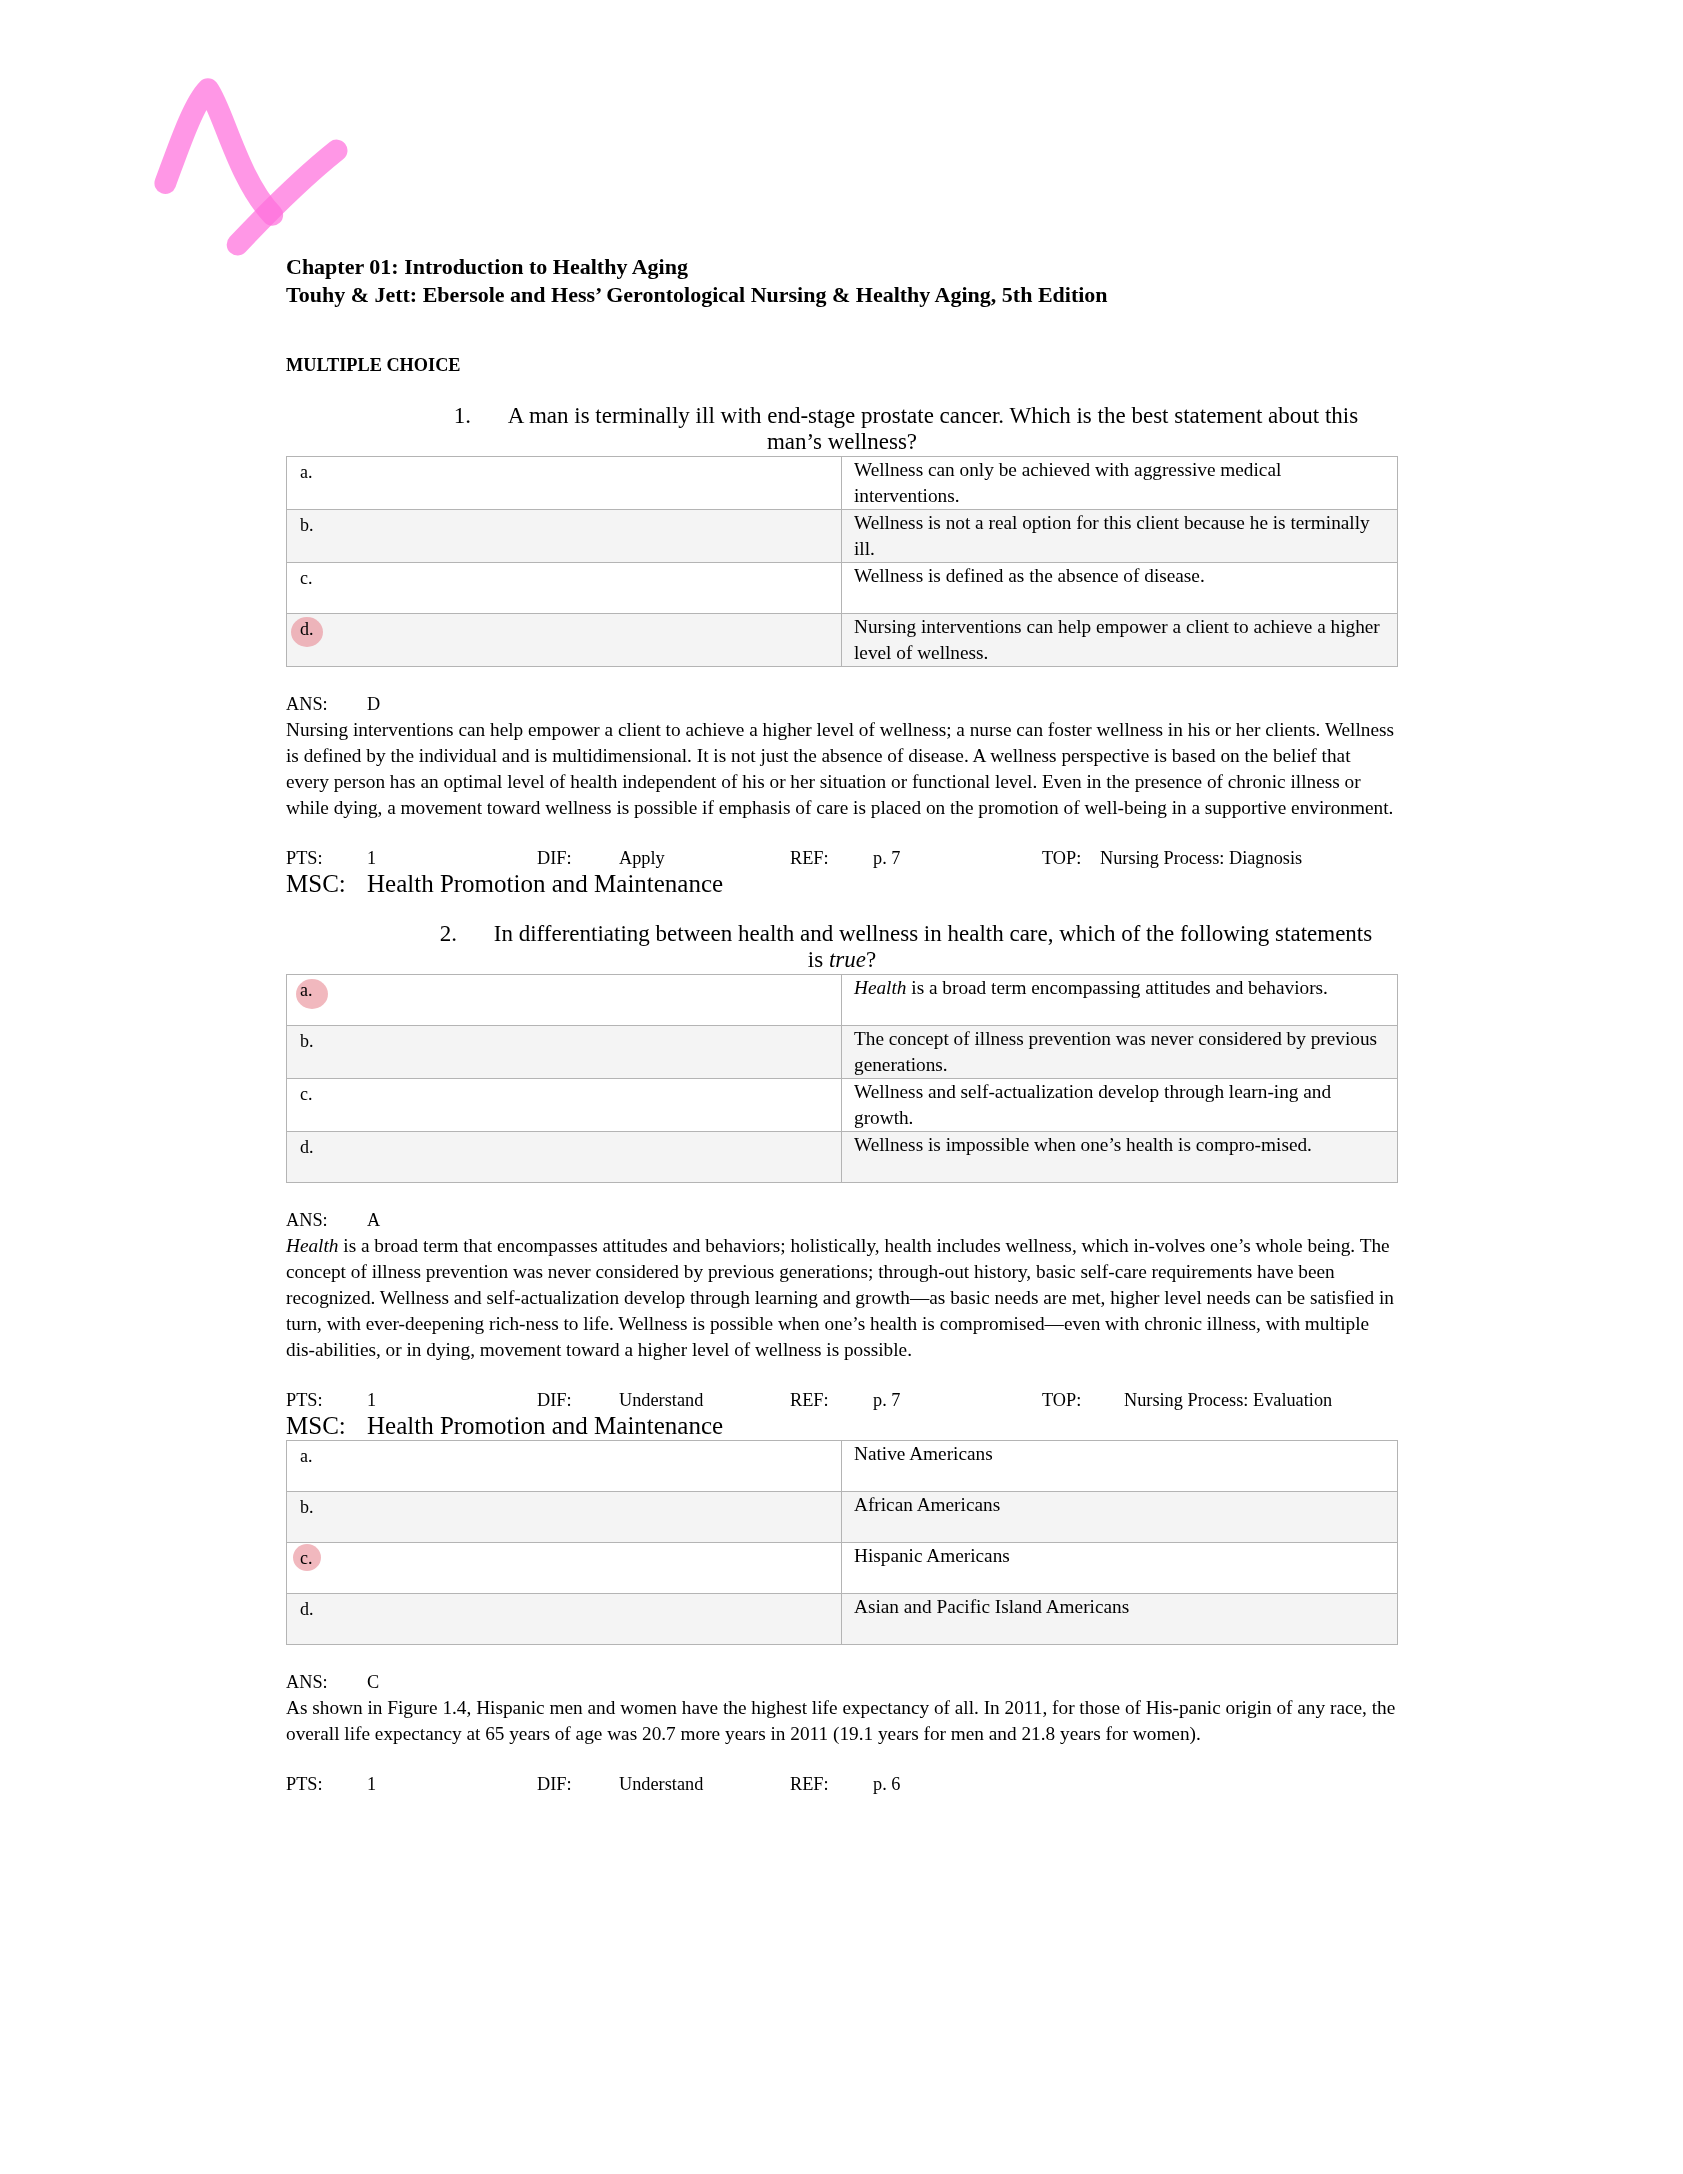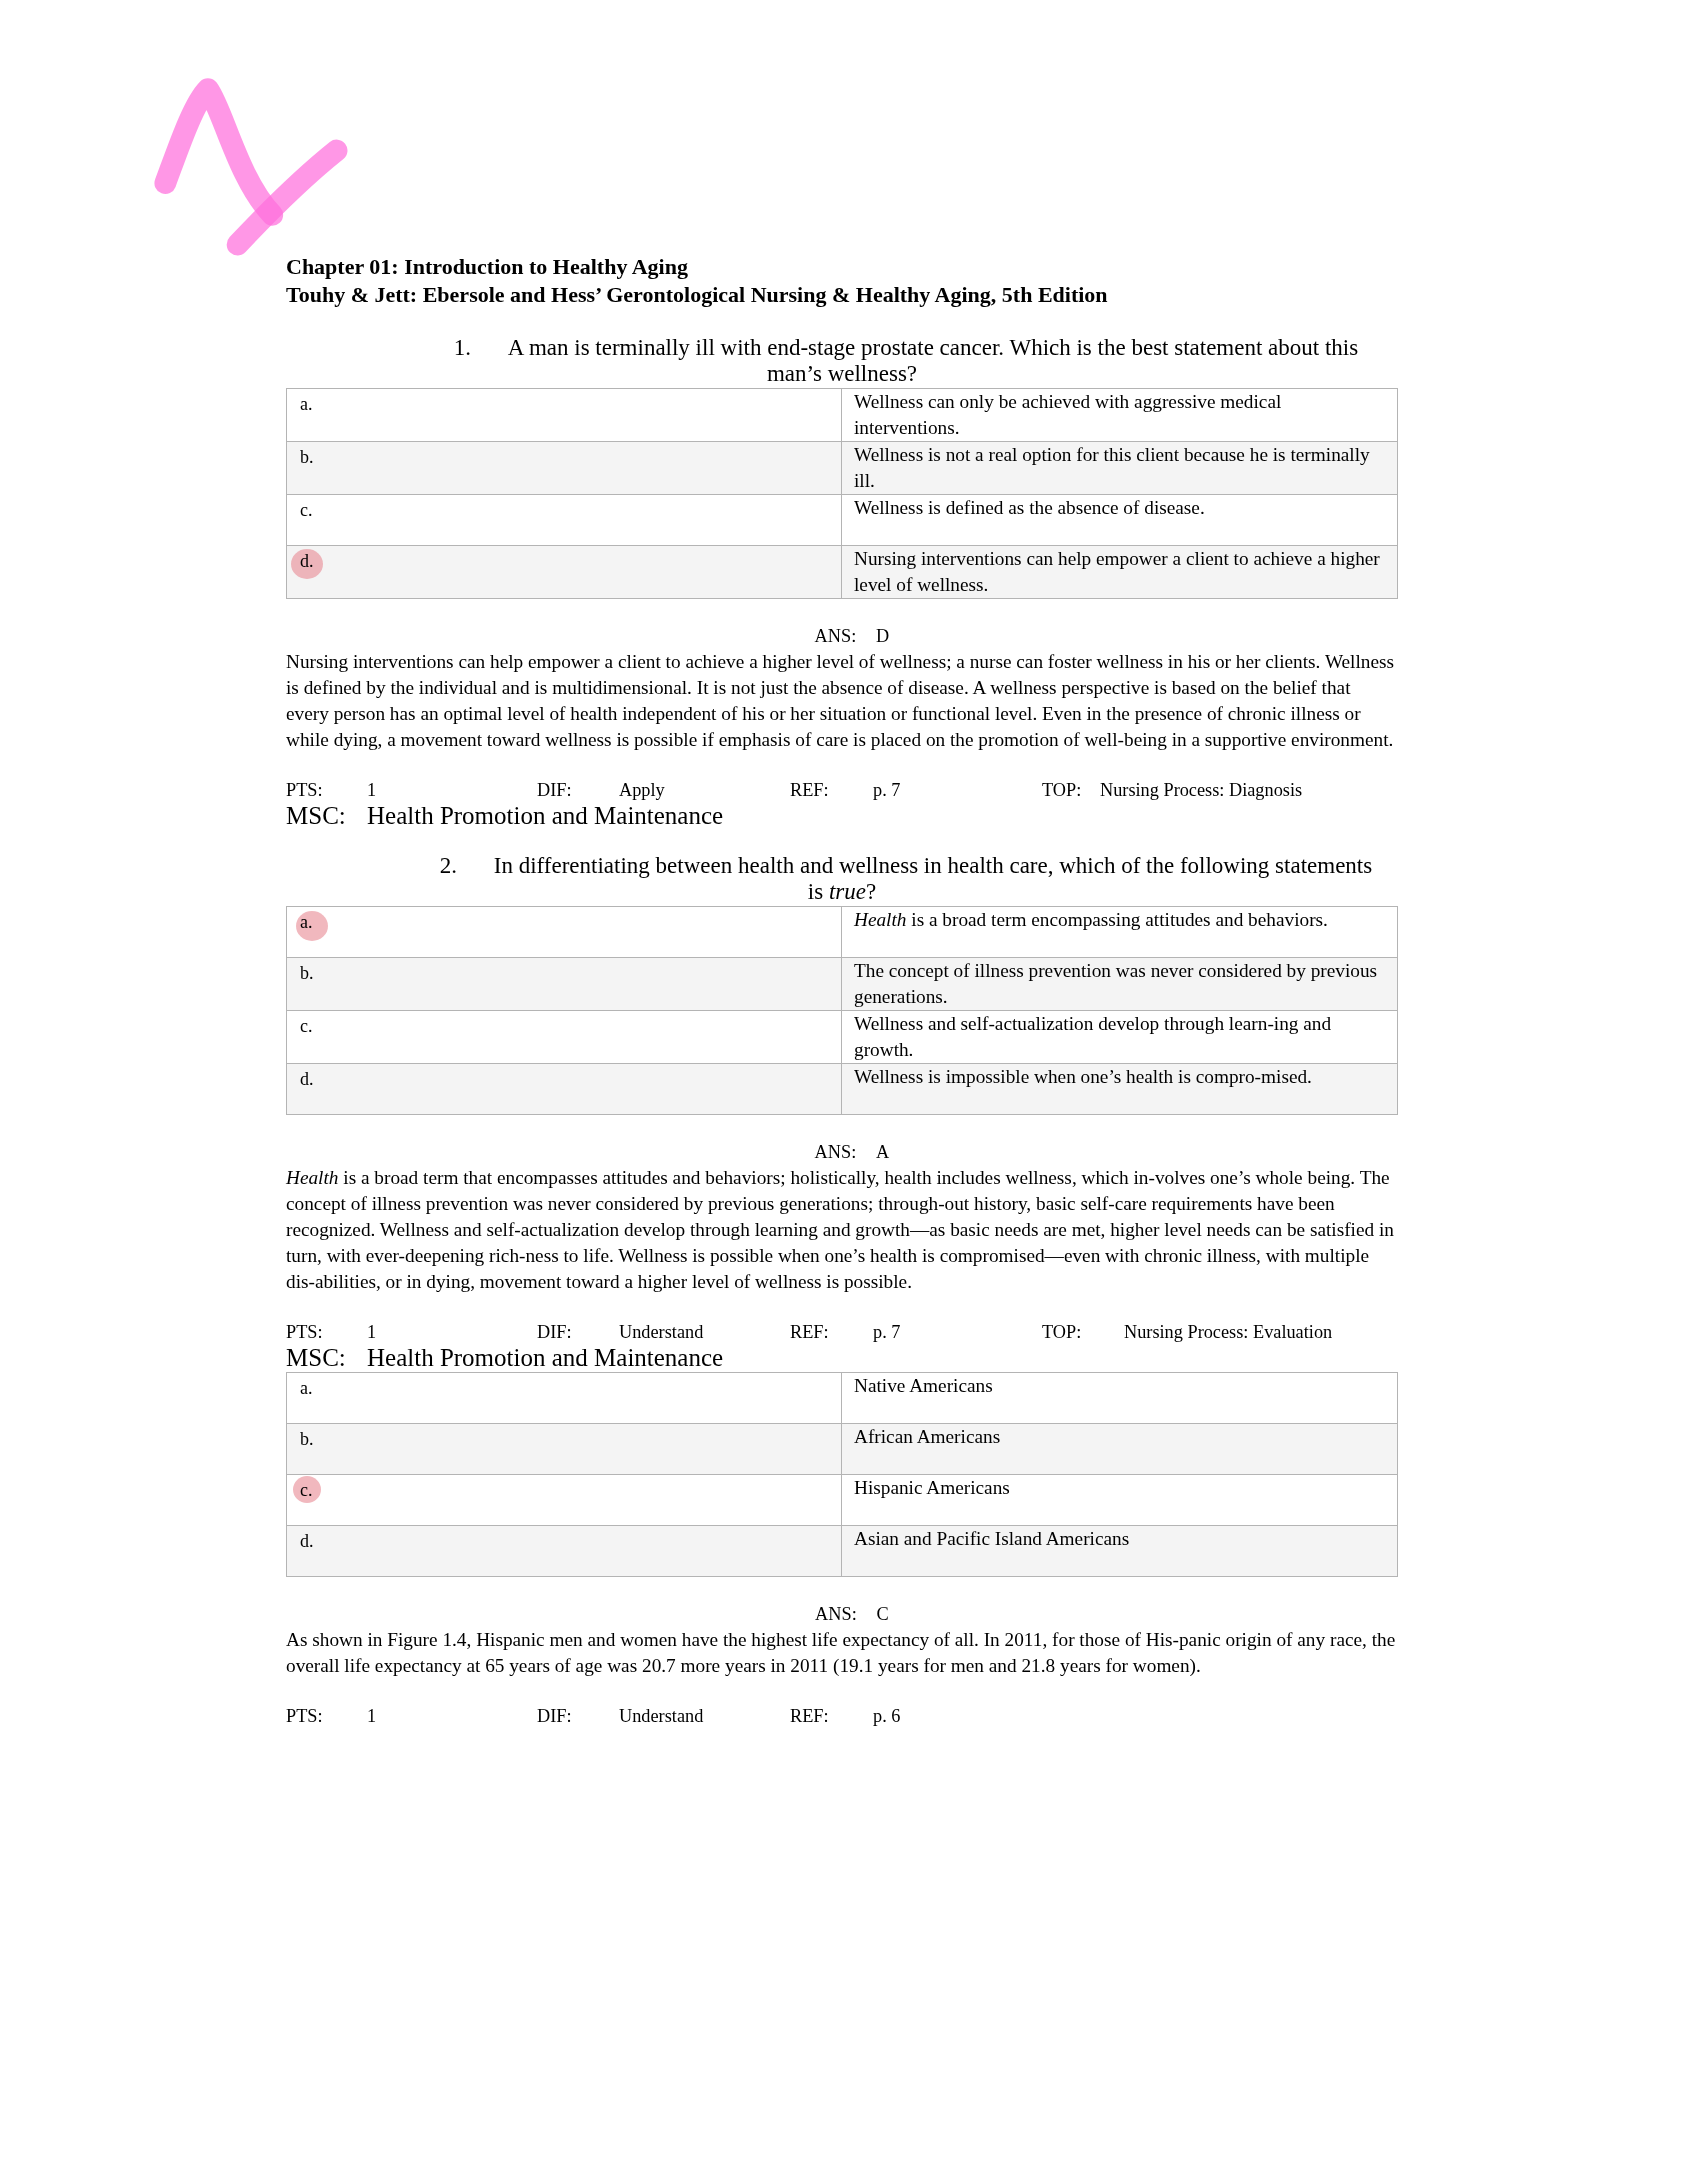--- a/index.html
+++ b/index.html
@@ -14,21 +14,21 @@
   .q-stem .num-pad { display: inline-block; width: 91px; }
   .opts { width: 1112px; border-collapse: collapse; margin-top: 1px; table-layout: fixed; }
   .opts td { border: 1.5px solid #b4b4b4; vertical-align: top; font-size: 19.3px; line-height: 26px;
              height: 51px; box-sizing: border-box; padding: 0; }
   .opts td.lab { width: 555px; padding: 2px 0 0 13px; font-size: 18px; position: relative; }
   .opts td.txt { padding: 0 10px 0 12px; }
   .opts tr.alt td { background: #f4f4f4; }
   .mark { position: absolute; left: 4px; top: 3px; width: 32px; height: 30px; border-radius: 50%;
           background: rgba(232, 140, 150, 0.62); z-index: 0; }
   .lab span.l { position: relative; z-index: 1; }
-  .ans { font-size: 18.3px; line-height: 26px; margin-top: 24px; text-align: center; }
+  .ans { font-size: 18.3px; line-height: 26px; margin-top: 24px; }
   .ans .k { display: inline-block; width: 81px; }
   .rat { font-size: 19.3px; line-height: 18.6px; line-height: 26px; }
   .meta { font-size: 18.3px; line-height: 26px; margin-top: 24px; position: relative; height: 26px; white-space: nowrap; }
   .meta2 { font-size: 25px; line-height: 26px; position: relative; height: 26px; white-space: nowrap; }
   .meta span, .meta2 span { position: absolute; top: 0; }
   i.em { font-style: italic; }
 </style>
 </head>
 <body>
 
@@ -38,20 +38,21 @@
     <g fill="none" stroke="#ff6fdc" stroke-opacity="0.72" stroke-width="22" stroke-linecap="round" stroke-linejoin="round">
       <path d="M167 185 C 180 150, 195 105, 210 90 C 225 110, 240 180, 275 217"></path>
       <path d="M240 247 C 270 215, 305 180, 340 152"></path>
     </g>
   </svg>
 
   <div class="content">
     <div class="title">Chapter 01: Introduction to Healthy Aging</div>
     <div class="title">Touhy &amp; Jett: Ebersole and Hess’ Gerontological Nursing &amp; Healthy Aging, 5th Edition</div>
 
+    <div class="section">MULTIPLE CHOICE</div>
 
     <div>
       <div class="q-stem">
         <span class="num-pad"></span><span style="display:inline-block;width:91px">1.</span><span>A man is terminally ill with end-stage prostate cancer. Which is the best statement about this</span><br>
         <span>man’s wellness?</span>
       </div>
       <table class="opts">
         <tbody>
             <tr>
           <td class="lab"><span class="l">a.</span></td>

